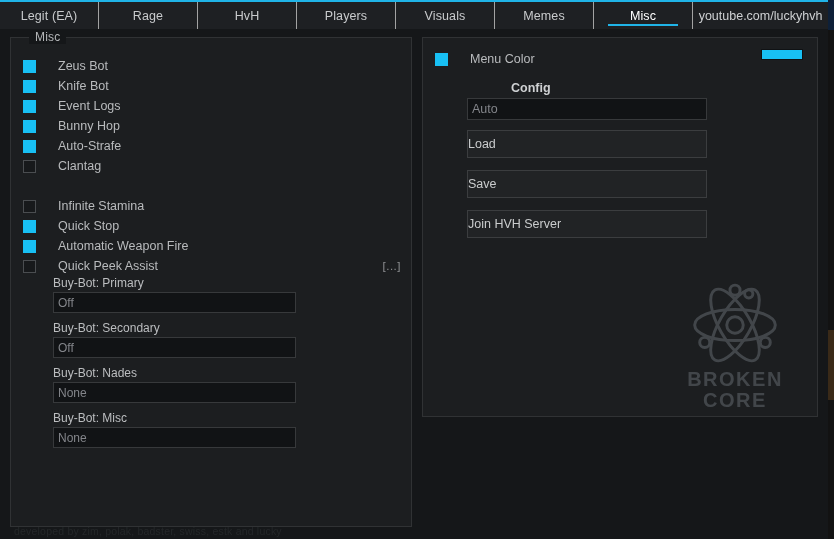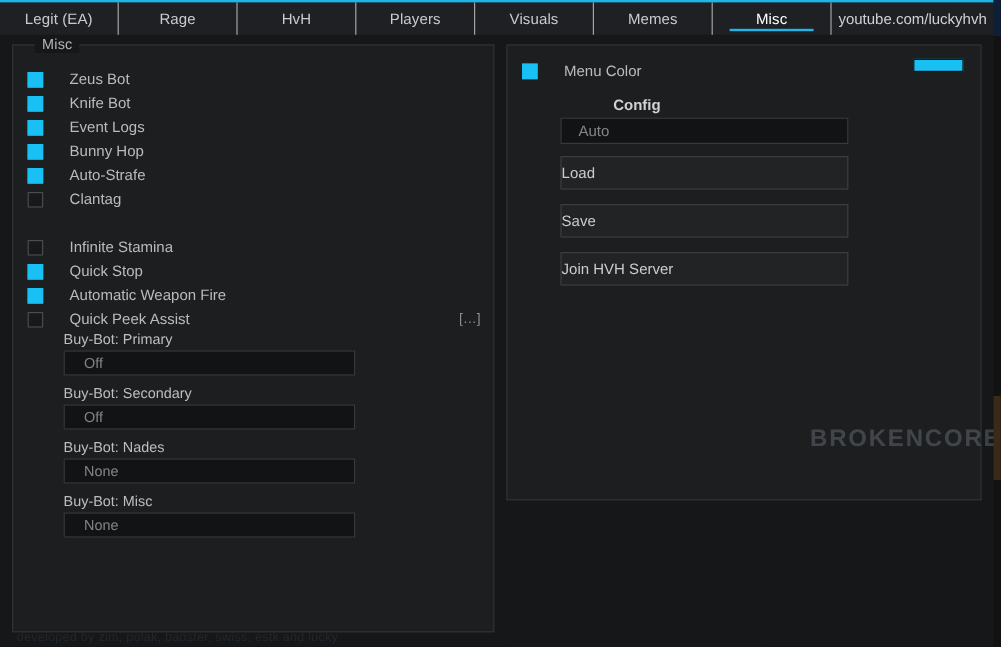--- a/index.html
+++ b/index.html
@@ -149,21 +149,21 @@
     position: absolute;
     left: 42px;
     width: 243px;
     height: 21px;
     background: #111315;
     border: 1px solid #37393b;
     display: flex;
     align-items: center;
   }
   .field-value {
-    margin-left: 16px;
+    margin-left: 4px;
     font-size: 12px;
     color: #83858a;
   }
 
   
   .color-swatch {
     position: absolute;
     right: 14px; top: 11px;
     width: 42px; height: 11px;
     background: #18c0f4;
@@ -179,21 +179,21 @@
   }
   .cfg-box {
     position: absolute;
     left: 44px; top: 60px;
     width: 240px; height: 22px;
     background: #111315;
     border: 1px solid #37393b;
     display: flex; align-items: center;
   }
   .cfg-value {
-    margin-left: 14px;
+    margin-left: 4px;
     font-size: 12.5px;
     color: #83858a;
   }
   .btn {
     position: absolute;
     left: 44px;
     width: 240px; height: 28px;
     background: #212325;
     border: 1px solid #3b3d3f;
     display: flex;
@@ -202,21 +202,21 @@
     font-size: 12.5px;
     color: #cacccd;
   }
 
   
   .watermark {
     position: absolute;
     right: 22px; bottom: 6px;
     width: 120px;
     display: flex;
-    flex-direction: row;
+    flex-direction: column;
     align-items: center;
     opacity: .30;
     pointer-events: none;
   }
   .wm-name {
     font-size: 20px;
     font-weight: bold;
     color: #9aa4ad;
     letter-spacing: 1.5px;
     line-height: 1.02;

